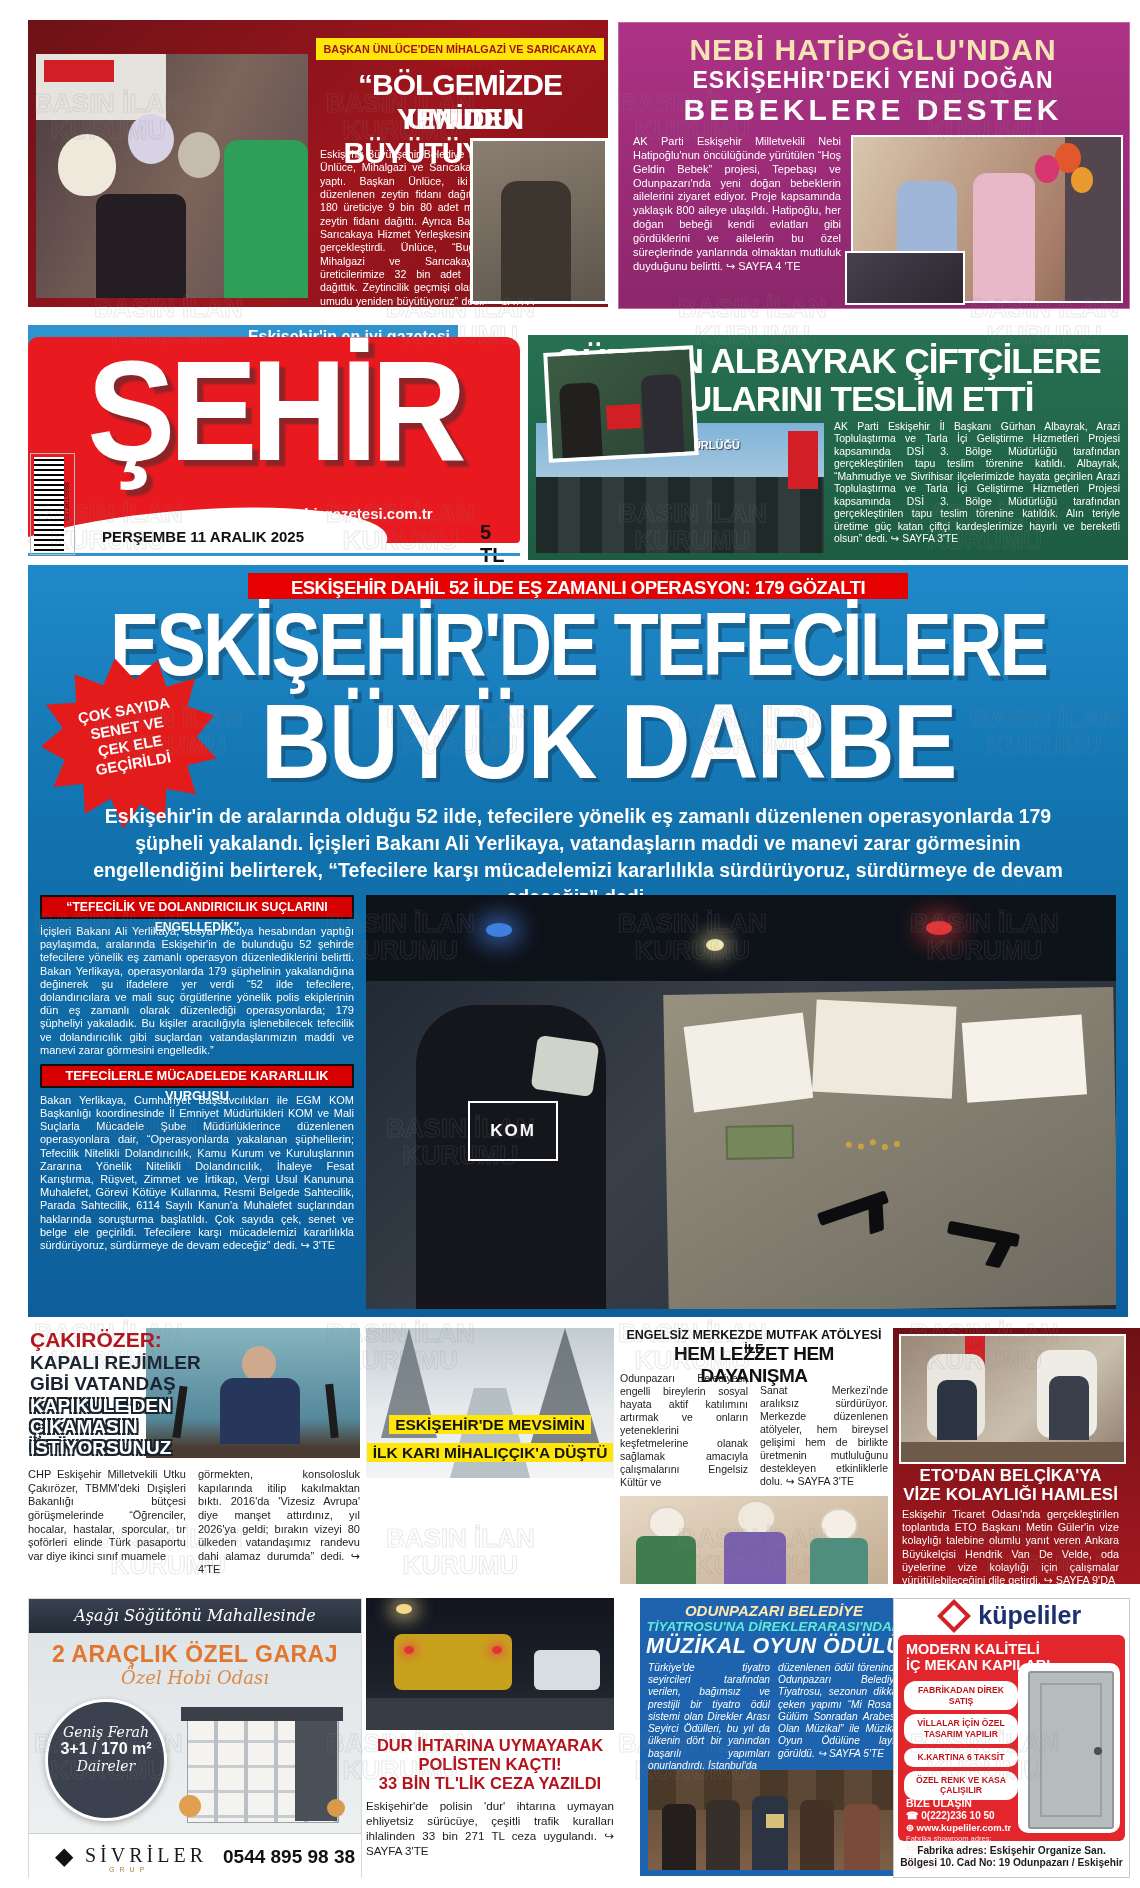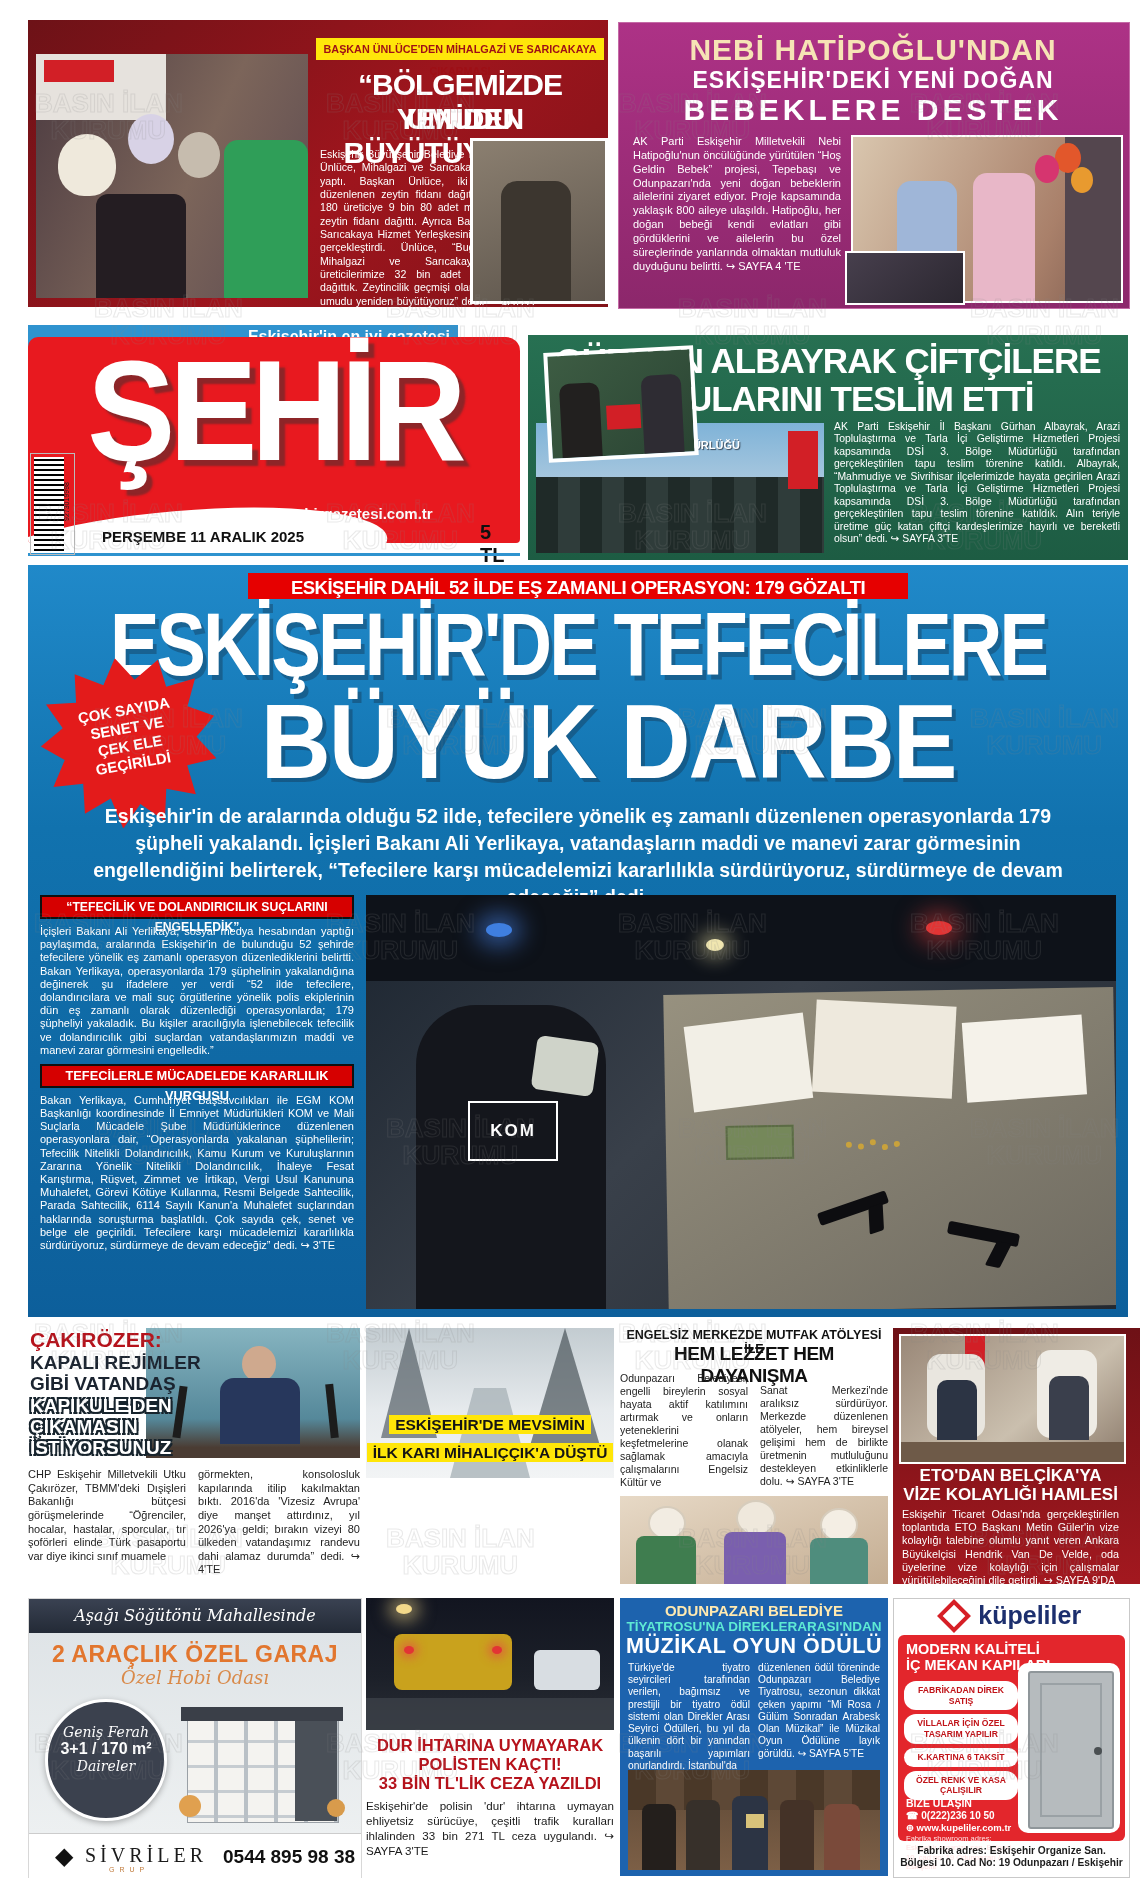--- a/index.html
+++ b/index.html
@@ -232,21 +232,21 @@
       <div class="ab" style="left:126px;top:48px;width:10px;height:8px;background:#e23434;border-radius:50%;box-shadow:0 0 10px 4px rgba(230,70,70,.6);"></div>
       <div class="ab" style="left:168px;top:52px;width:66px;height:40px;background:#d8dde2;border-radius:6px;"></div>
       <div class="ab" style="left:0;bottom:0;width:248px;height:32px;background:#3c4149;opacity:.8;"></div>
     </div>
     <div class="ab c b9" style="left:0;top:138px;width:248px;font-size:16.5px;color:#b5121b;">DUR İHTARINA UYMAYARAK</div>
     <div class="ab c b9" style="left:0;top:157px;width:248px;font-size:16.5px;color:#b5121b;">POLİSTEN KAÇTI!</div>
     <div class="ab c b9" style="left:0;top:176px;width:248px;font-size:16.5px;color:#b5121b;">33 BİN TL'LİK CEZA YAZILDI</div>
     <div class="ab j" style="left:0;top:200px;width:248px;font-size:11.6px;line-height:1.3;color:#1a1a1a;font-weight:500;">Eskişehir'de polisin 'dur' ihtarına uymayan ehliyetsiz sürücüye, çeşitli trafik kuralları ihlalinden 33 bin 271 TL ceza uygulandı. ↪ SAYFA 3'TE</div>
   </div>
 
-  <div class="ab" style="left:620px;top:1598px;width:268px;height:278px;background:#1d63ae;">
+  <div class="ab" style="left:640px;top:1598px;width:268px;height:278px;background:#1d63ae;font-style:italic;">
     <div class="ab c b9" style="left:0;top:4px;width:268px;font-size:15px;color:#ffe9b0;">ODUNPAZARI BELEDİYE</div>
     <div class="ab c b9" style="left:0;top:21px;width:268px;font-size:13.5px;color:#5eead4;">TİYATROSU'NA DİREKLERARASI'NDAN</div>
     <div class="ab c w b9" style="left:0;top:36px;width:268px;font-size:21.5px;letter-spacing:.5px;">MÜZİKAL OYUN ÖDÜLÜ</div>
     <div class="ab j w" style="left:8px;top:64px;width:122px;height:106px;font-size:10.2px;line-height:1.2;font-weight:500;">Türkiye'de tiyatro seyircileri tarafından verilen, bağımsız ve prestijli bir tiyatro ödül sistemi olan Direkler Arası Seyirci Ödülleri, bu yıl da ülkenin dört bir yanından başarılı yapımları onurlandırdı. İstanbul'da</div>
     <div class="ab j w" style="left:138px;top:64px;width:122px;height:106px;font-size:10.2px;line-height:1.2;font-weight:500;">düzenlenen ödül töreninde Odunpazarı Belediye Tiyatrosu, sezonun dikkat çeken yapımı “Mi Rosa / Gülüm Sonradan Arabesk Olan Müzikal” ile Müzikal Oyun Ödülüne layık görüldü. ↪ SAYFA 5'TE</div>
     <div class="ph" style="left:8px;top:172px;width:252px;height:100px;background:linear-gradient(180deg,#5d4836,#7c5f46);">
       <div class="ab" style="left:0;top:0;width:252px;height:40px;background:repeating-linear-gradient(90deg,#4a3828 0 28px,#5d4836 28px 56px);"></div>
       <div class="ab" style="left:14px;top:34px;width:34px;height:66px;background:#241f1c;border-radius:8px 8px 0 0;"></div>
       <div class="ab" style="left:58px;top:30px;width:34px;height:70px;background:#37302a;border-radius:8px 8px 0 0;"></div>
       <div class="ab" style="left:104px;top:26px;width:36px;height:74px;background:#2c3444;border-radius:8px 8px 0 0;"></div>

